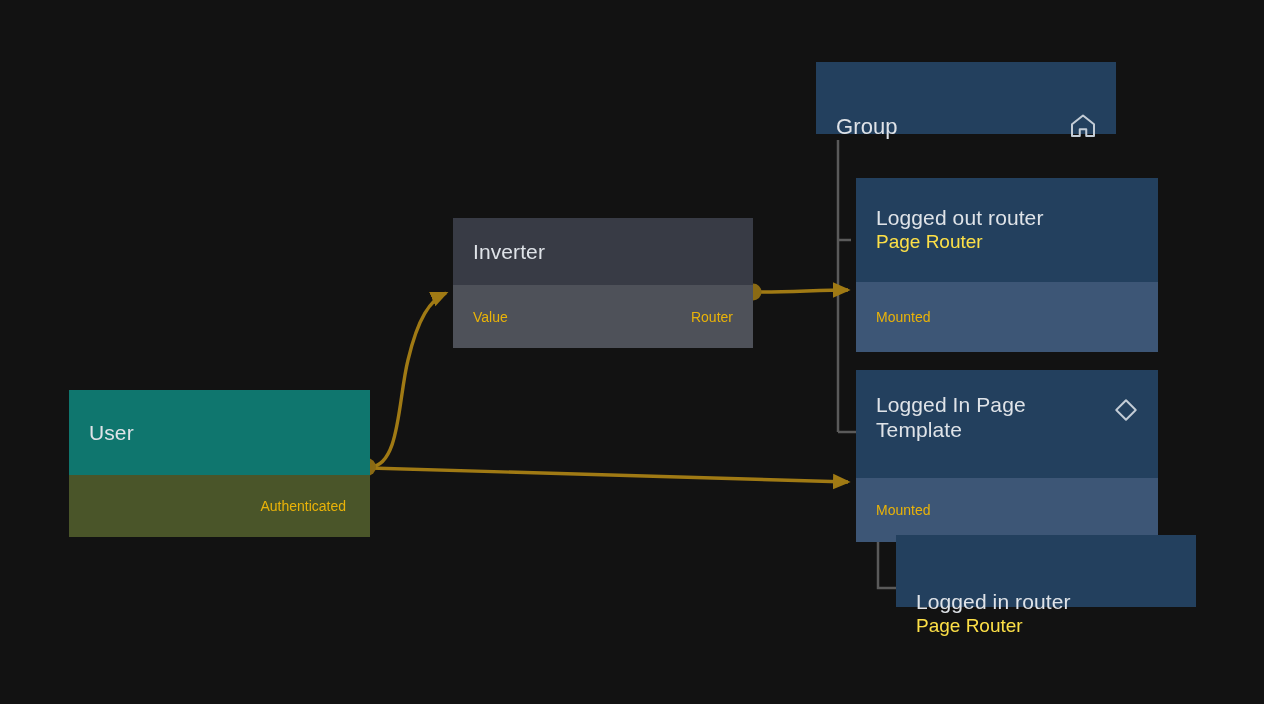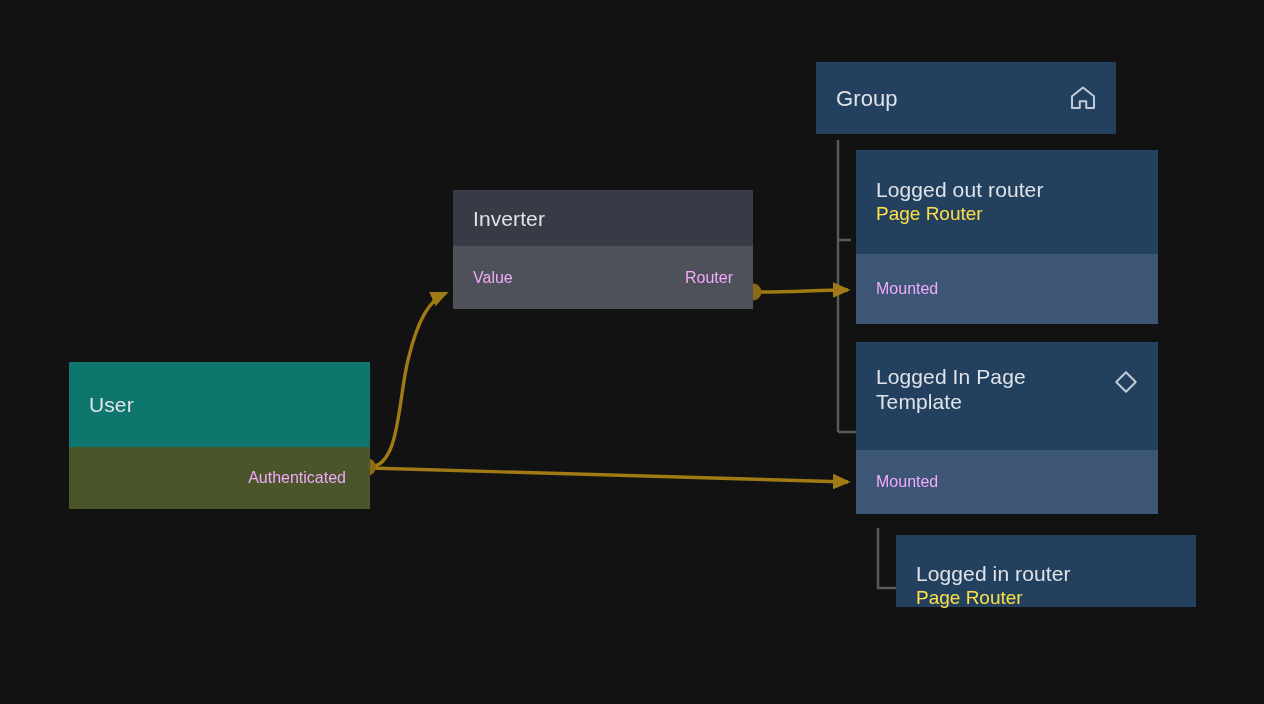--- a/index.html
+++ b/index.html
@@ -20,20 +20,21 @@
   }
   .node {
     position: absolute;
     box-sizing: border-box;
   }
   .node-header {
     box-sizing: border-box;
     display: flex;
     align-items: center;
     justify-content: space-between;
+    margin-top: 28px;
   }
   .node-title-wrap {
     display: flex;
     flex-direction: column;
     justify-content: center;
   }
   .node-title {
     color: #dfe3e8;
     font-size: 21px;
     line-height: 25px;
@@ -44,22 +45,22 @@
     font-size: 19px;
     line-height: 23px;
   }
   .node-row {
     box-sizing: border-box;
     display: flex;
     align-items: center;
     position: relative;
   }
   .row-label {
-    color: #f0abfc;
-    font-size: 16px;
+    color: #eab308;
+    font-size: 14px;
     line-height: 22px;
   }
   .row-label.right {
     margin-left: auto;
     text-align: right;
   }
 
   
   #group-node {
     left: 816px;
@@ -122,21 +123,21 @@
     align-items: flex-start;
   }
 
   
   #inverter-node {
     left: 453px;
     top: 190px;
     width: 300px;
   }
   #inverter-node .node-header {
-    height: 56px;
+    height: 67px;
     background: #383b45;
     padding: 0 20px;
   }
   #inverter-node .node-row {
     height: 63px;
     background: #4e5159;
     padding: 0 20px;
   }
 
   

